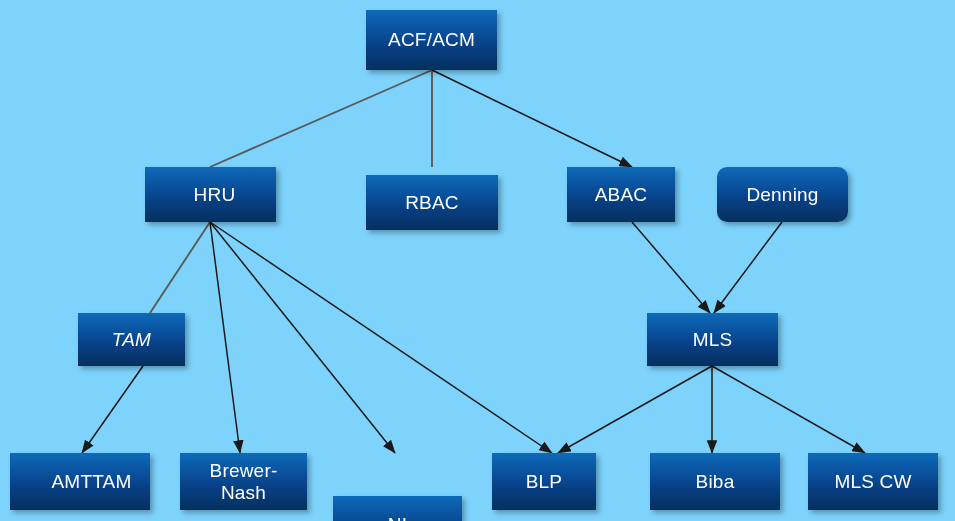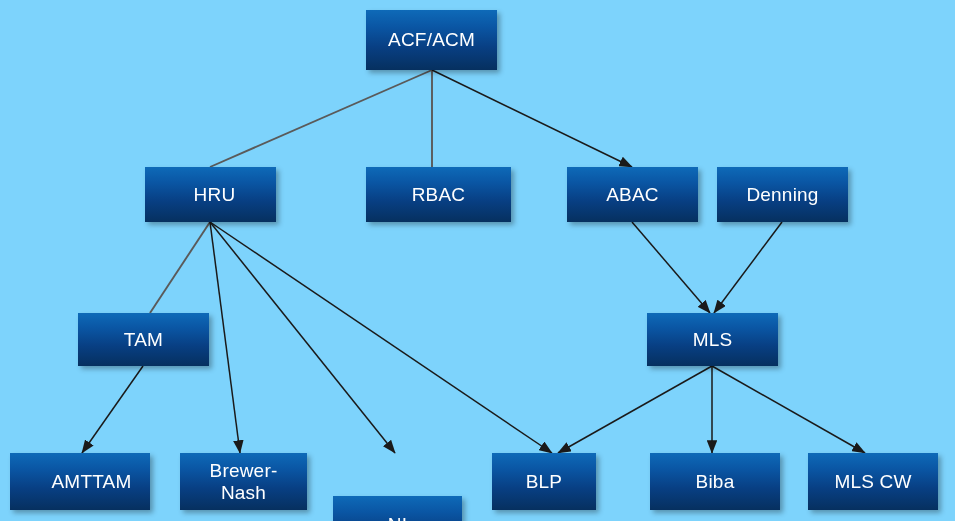--- a/index.html
+++ b/index.html
@@ -71,24 +71,24 @@
         <line x1="143" y1="366" x2="82" y2="453" stroke="#1a1a1a" stroke-width="1.5" marker-end="url(#arrowhead)"></line>
         <line x1="712" y1="366" x2="558" y2="453" stroke="#1a1a1a" stroke-width="1.5" marker-end="url(#arrowhead)"></line>
         <line x1="712" y1="366" x2="712" y2="453" stroke="#1a1a1a" stroke-width="1.5" marker-end="url(#arrowhead)"></line>
         <line x1="712" y1="366" x2="865" y2="453" stroke="#1a1a1a" stroke-width="1.5" marker-end="url(#arrowhead)"></line>
       </g>
   </svg>
 
   <div id="node-layer">
       <div class="node" style="left: 366px; top: 10px; width: 131px; height: 60px;"><span class="node-label">ACF/ACM</span></div>
       <div class="node" style="left: 145px; top: 167px; width: 131px; height: 55px; padding-left: 12px;"><span class="node-label">HRU</span></div>
-      <div class="node" style="left: 366px; top: 167px; width: 145px; height: 55px;"><span class="node-label">RBAC</span></div>
-      <div class="node" style="left: 567px; top: 167px; width: 131px; height: 55px;"><span class="node-label">ABAC</span></div>
-      <div class="node" style="left: 717px; top: 167px; width: 131px; height: 55px;"><span class="node-label">Denning</span></div>
-      <div class="node" style="left: 78px; top: 313px; width: 131px; height: 53px;"><span class="node-label">TAM</span></div>
+      <div class="node" style="left: 366px; top: 175px; width: 132px; height: 55px;"><span class="node-label">RBAC</span></div>
+      <div class="node" style="left: 567px; top: 167px; width: 108px; height: 55px;"><span class="node-label">ABAC</span></div>
+      <div class="node" style="left: 717px; top: 167px; width: 131px; height: 55px; border-radius: 10px;"><span class="node-label">Denning</span></div>
+      <div class="node" style="left: 78px; top: 313px; width: 107px; height: 53px; font-style: italic;"><span class="node-label">TAM</span></div>
       <div class="node" style="left: 647px; top: 313px; width: 131px; height: 53px;"><span class="node-label">MLS</span></div>
       <div class="node" style="left: 10px; top: 453px; width: 140px; height: 57px; padding-left: 27px;"><span class="node-label">AMTTAM</span></div>
       <div class="node" style="left: 180px; top: 453px; width: 127px; height: 57px;"><span class="node-label">Brewer-
 Nash</span></div>
       <div class="node" style="left: 333px; top: 453px; width: 129px; height: 57px; margin-top: 43px;"><span class="node-label">NI</span></div>
       <div class="node" style="left: 492px; top: 453px; width: 104px; height: 57px; align-items: center;"><span class="node-label">BLP</span></div>
       <div class="node" style="left: 650px; top: 453px; width: 130px; height: 57px;"><span class="node-label">Biba</span></div>
       <div class="node" style="left: 808px; top: 453px; width: 130px; height: 57px; justify-content: flex-end;"><span class="node-label">MLS CW</span></div>
     </div>
 

